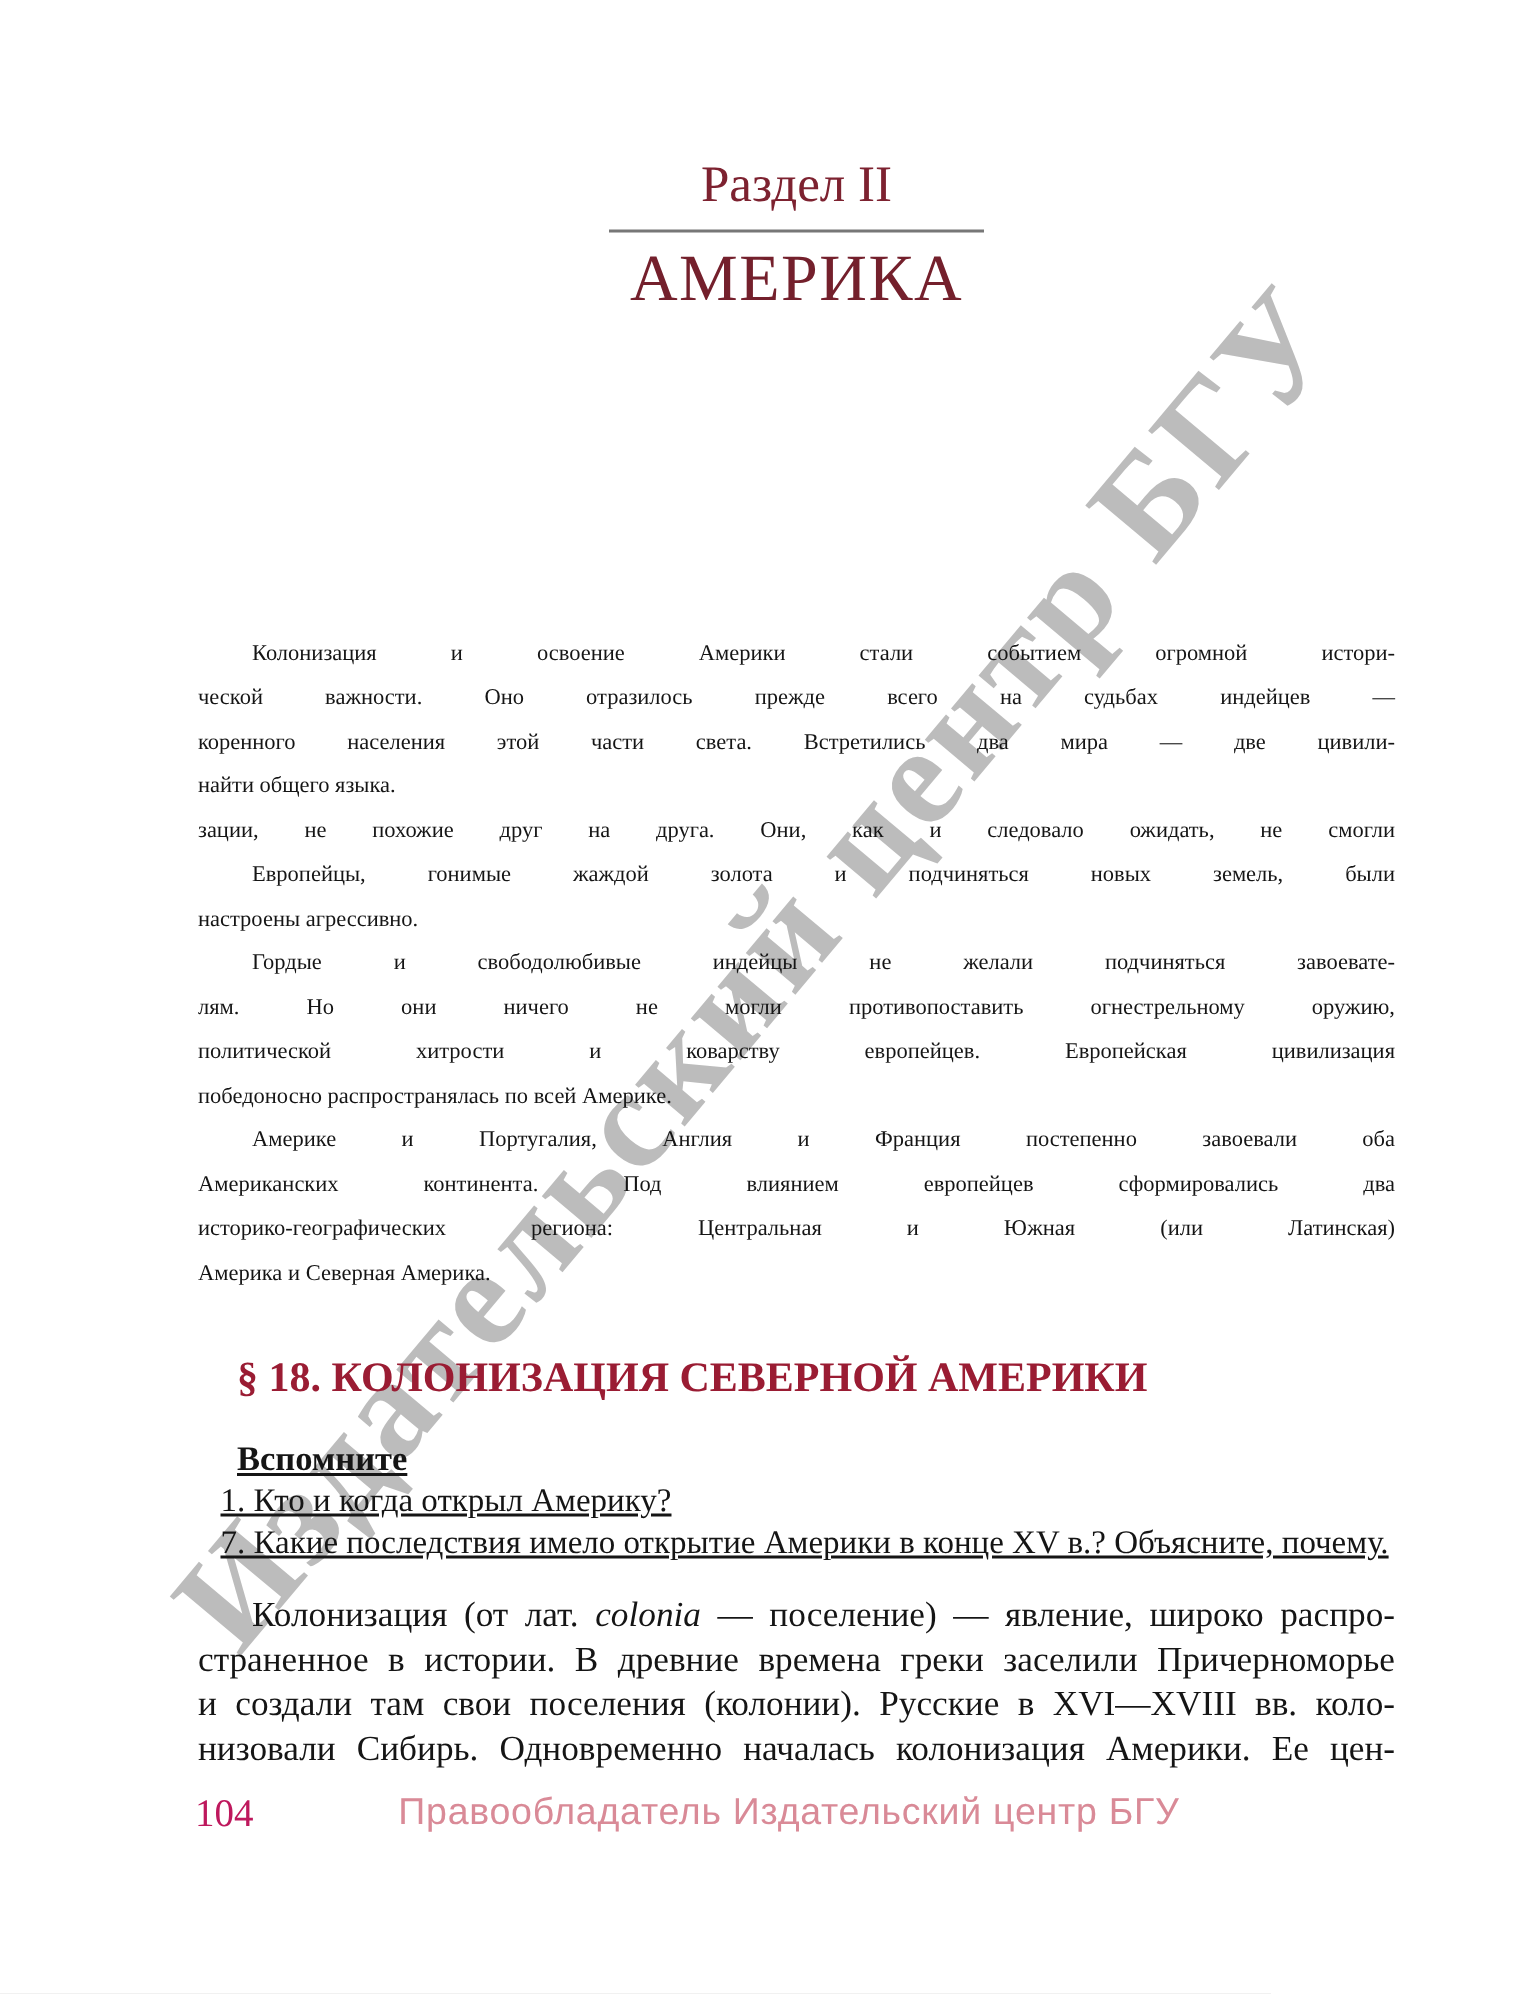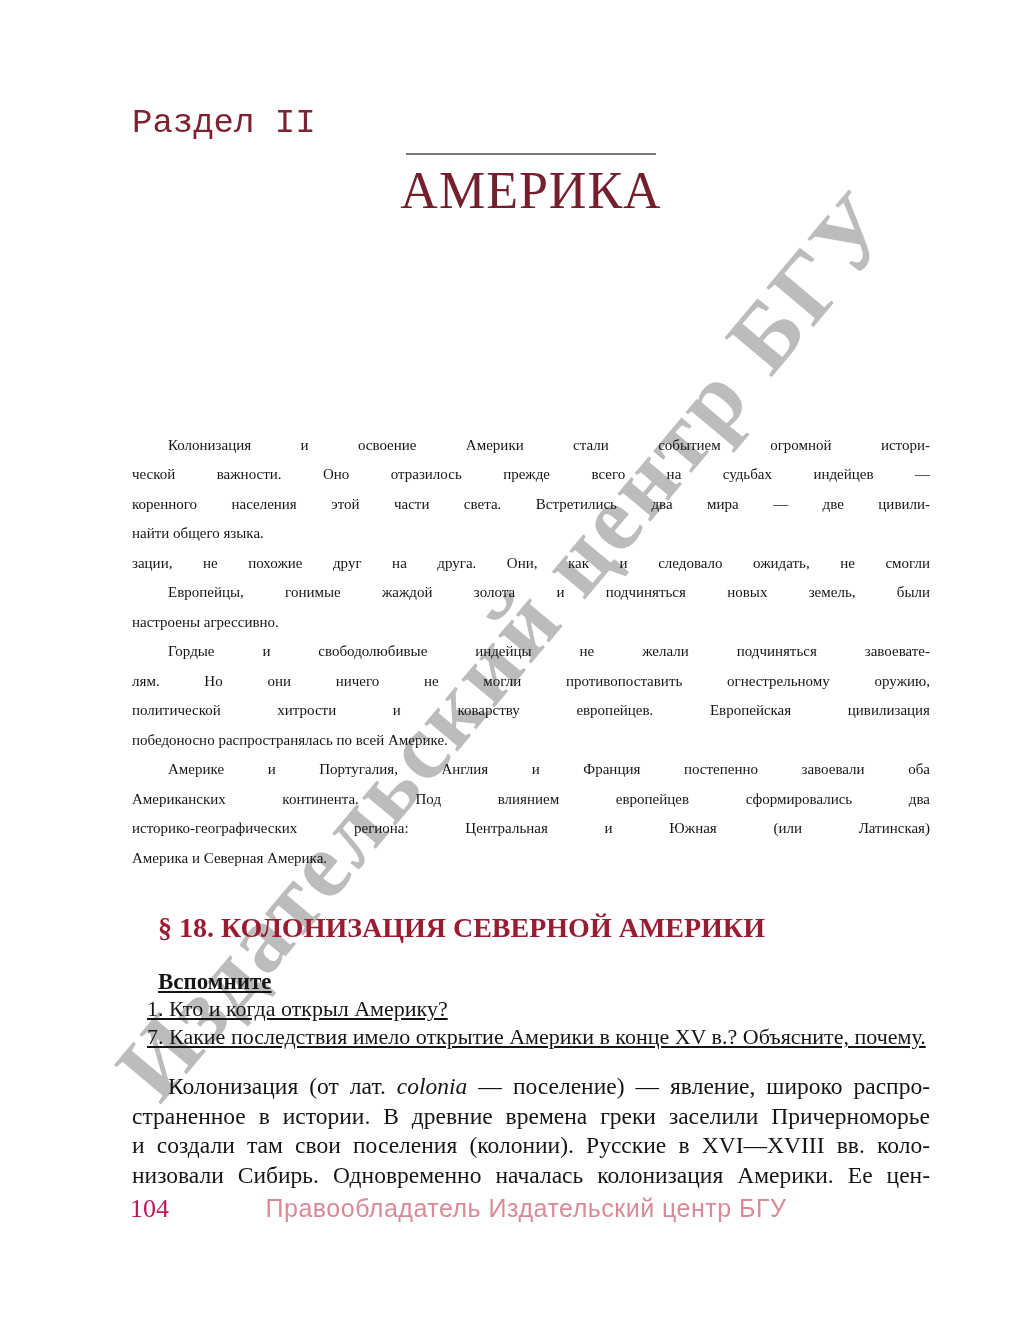--- a/index.html
+++ b/index.html
@@ -32,36 +32,35 @@
     white-space:nowrap;
     color:var(--c-watermark);
     z-index:0;
     user-select:none;
   }
   .content{
     position:relative;z-index:1;
     padding:104px 90px 0 132px;
   }
   .section-label{
-    text-align:left;
+    text-align:center;
     font-size:34px;
     line-height:1.15;
     color:var(--c-label);
-    font-family:Liberation Mono, monospace;
   }
   .rule{
     width:250px;
     margin:10px auto 0 auto;
     border-top:2px solid var(--c-rule);
     height:0;
   }
   .section-title{
     margin-top:6px;
     text-align:center;
-    font-size:52px;
+    font-size:44px;
     line-height:1.15;
     letter-spacing:1px;
     color:var(--c-title);
   }
   .intro{
     margin-top:210px;
     font-size:15px;
     line-height:29.5px;
   }
   .para{margin:0;}

